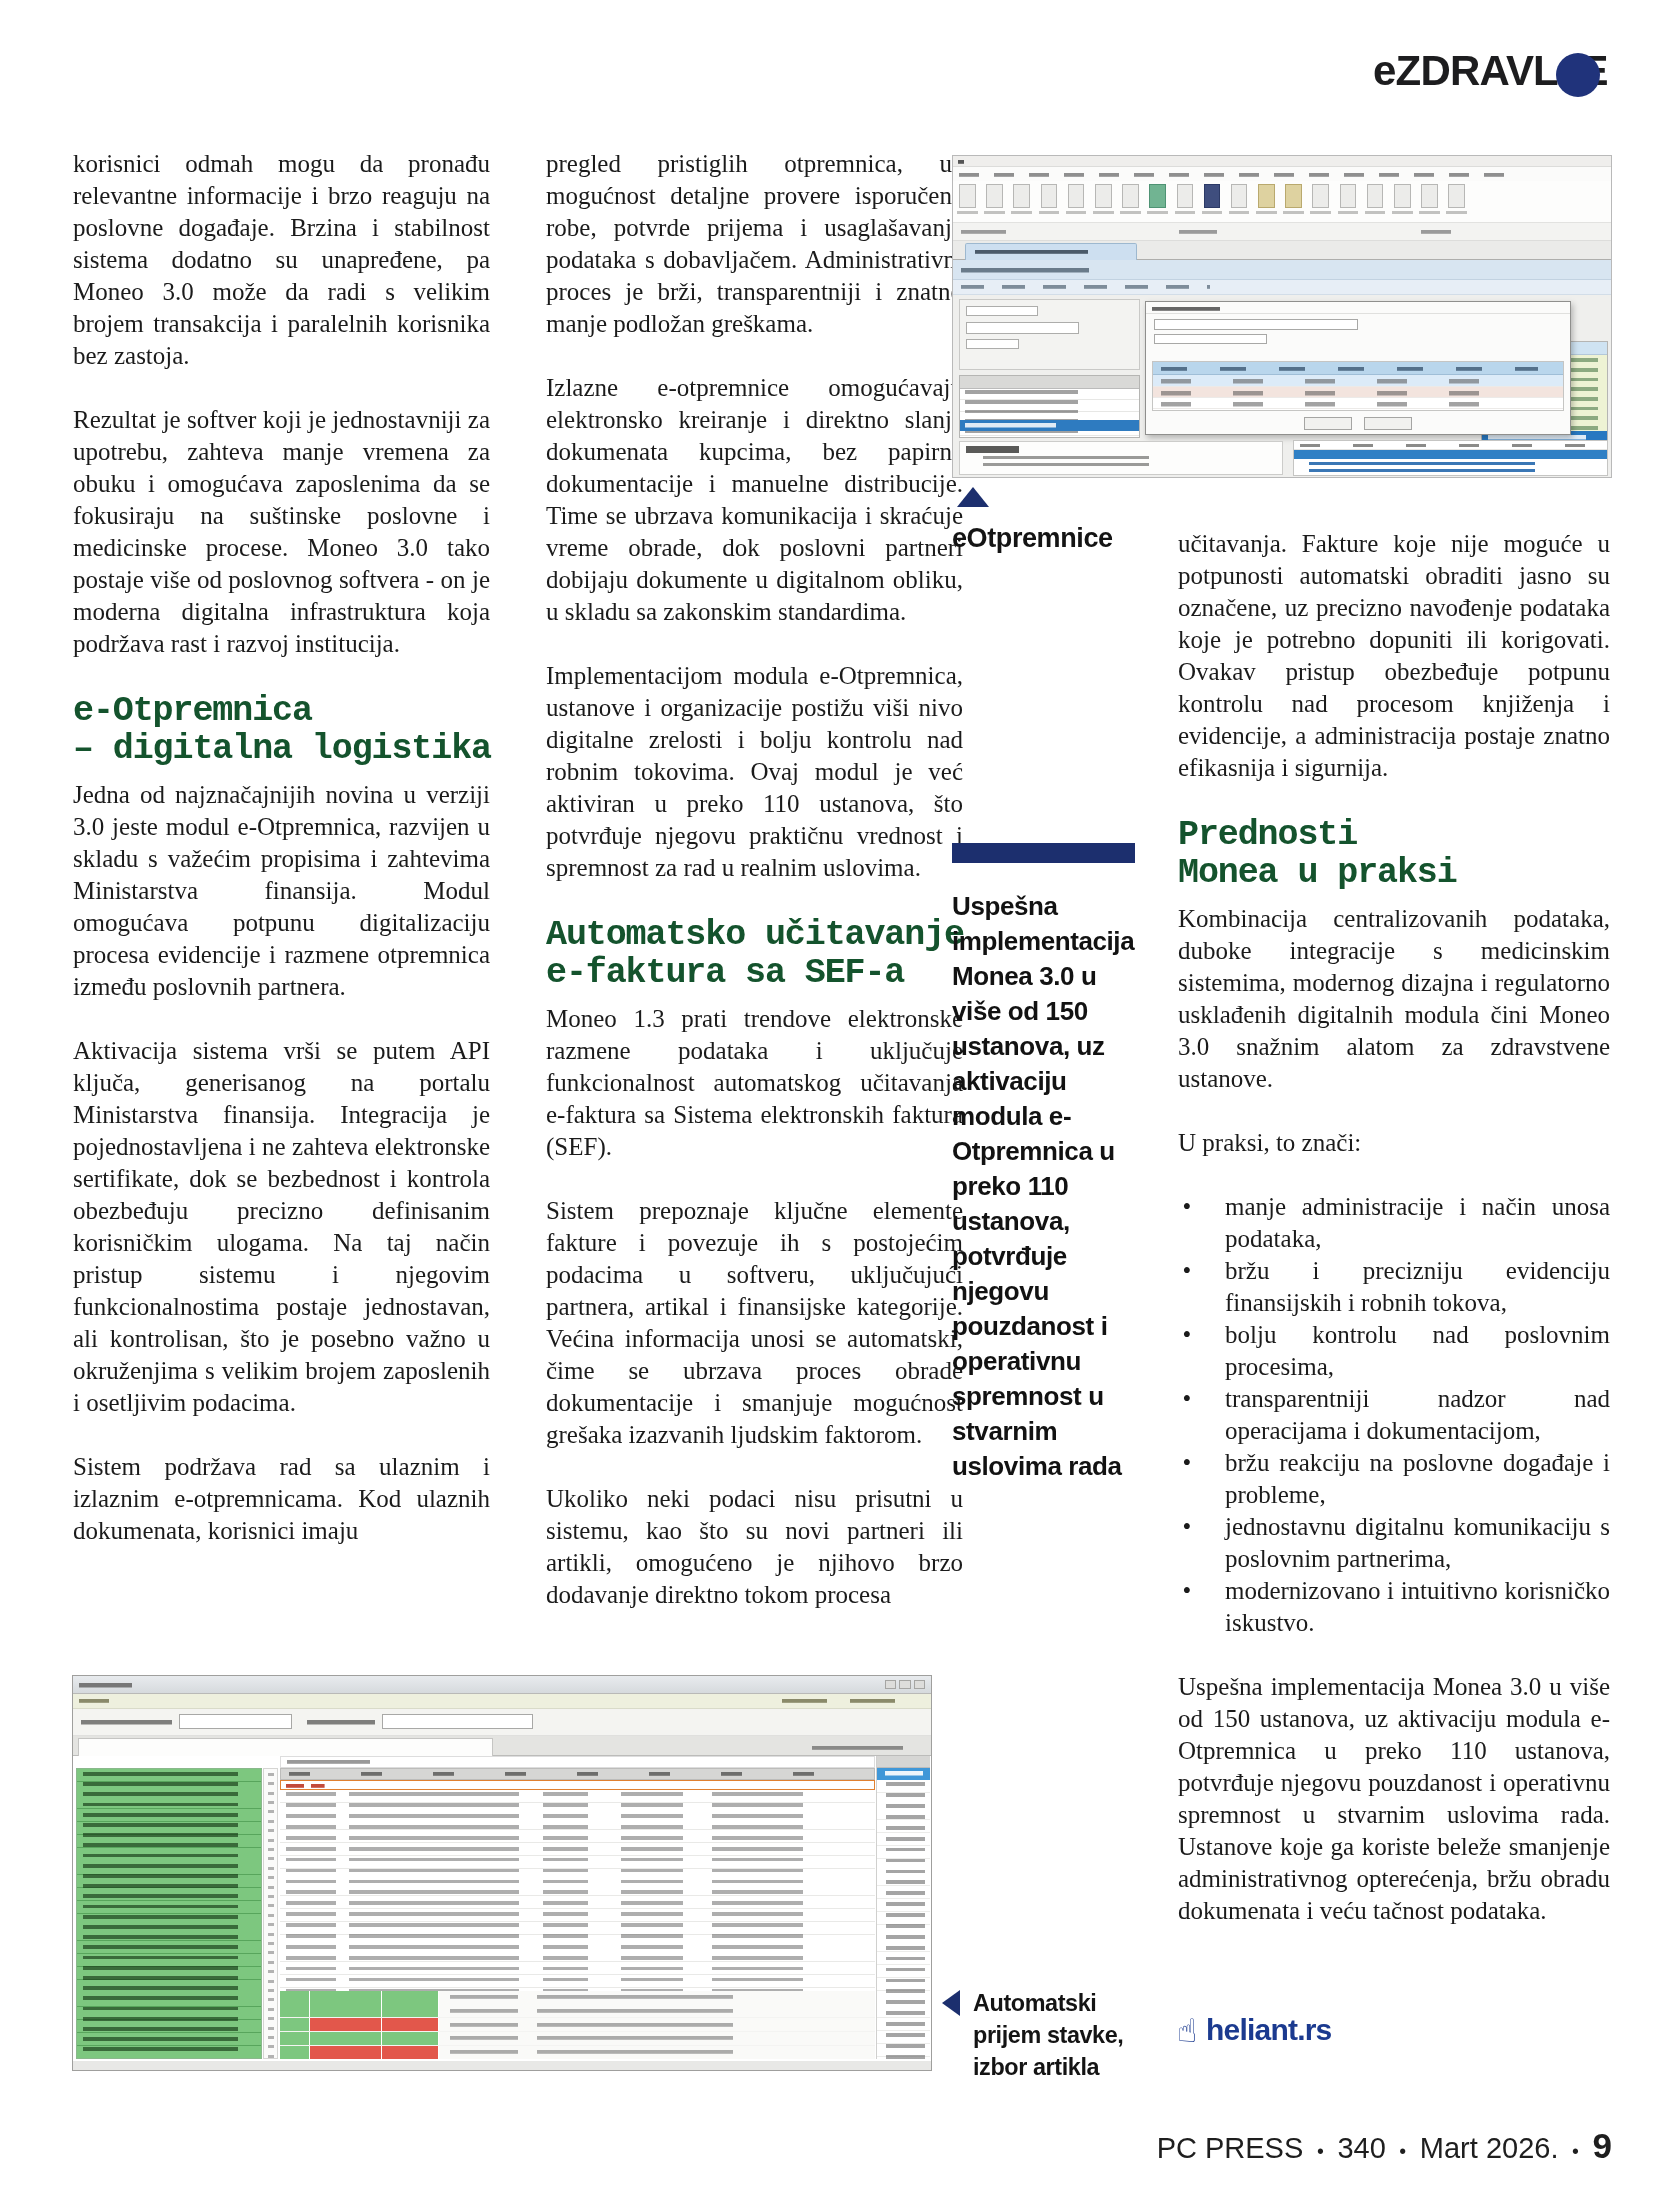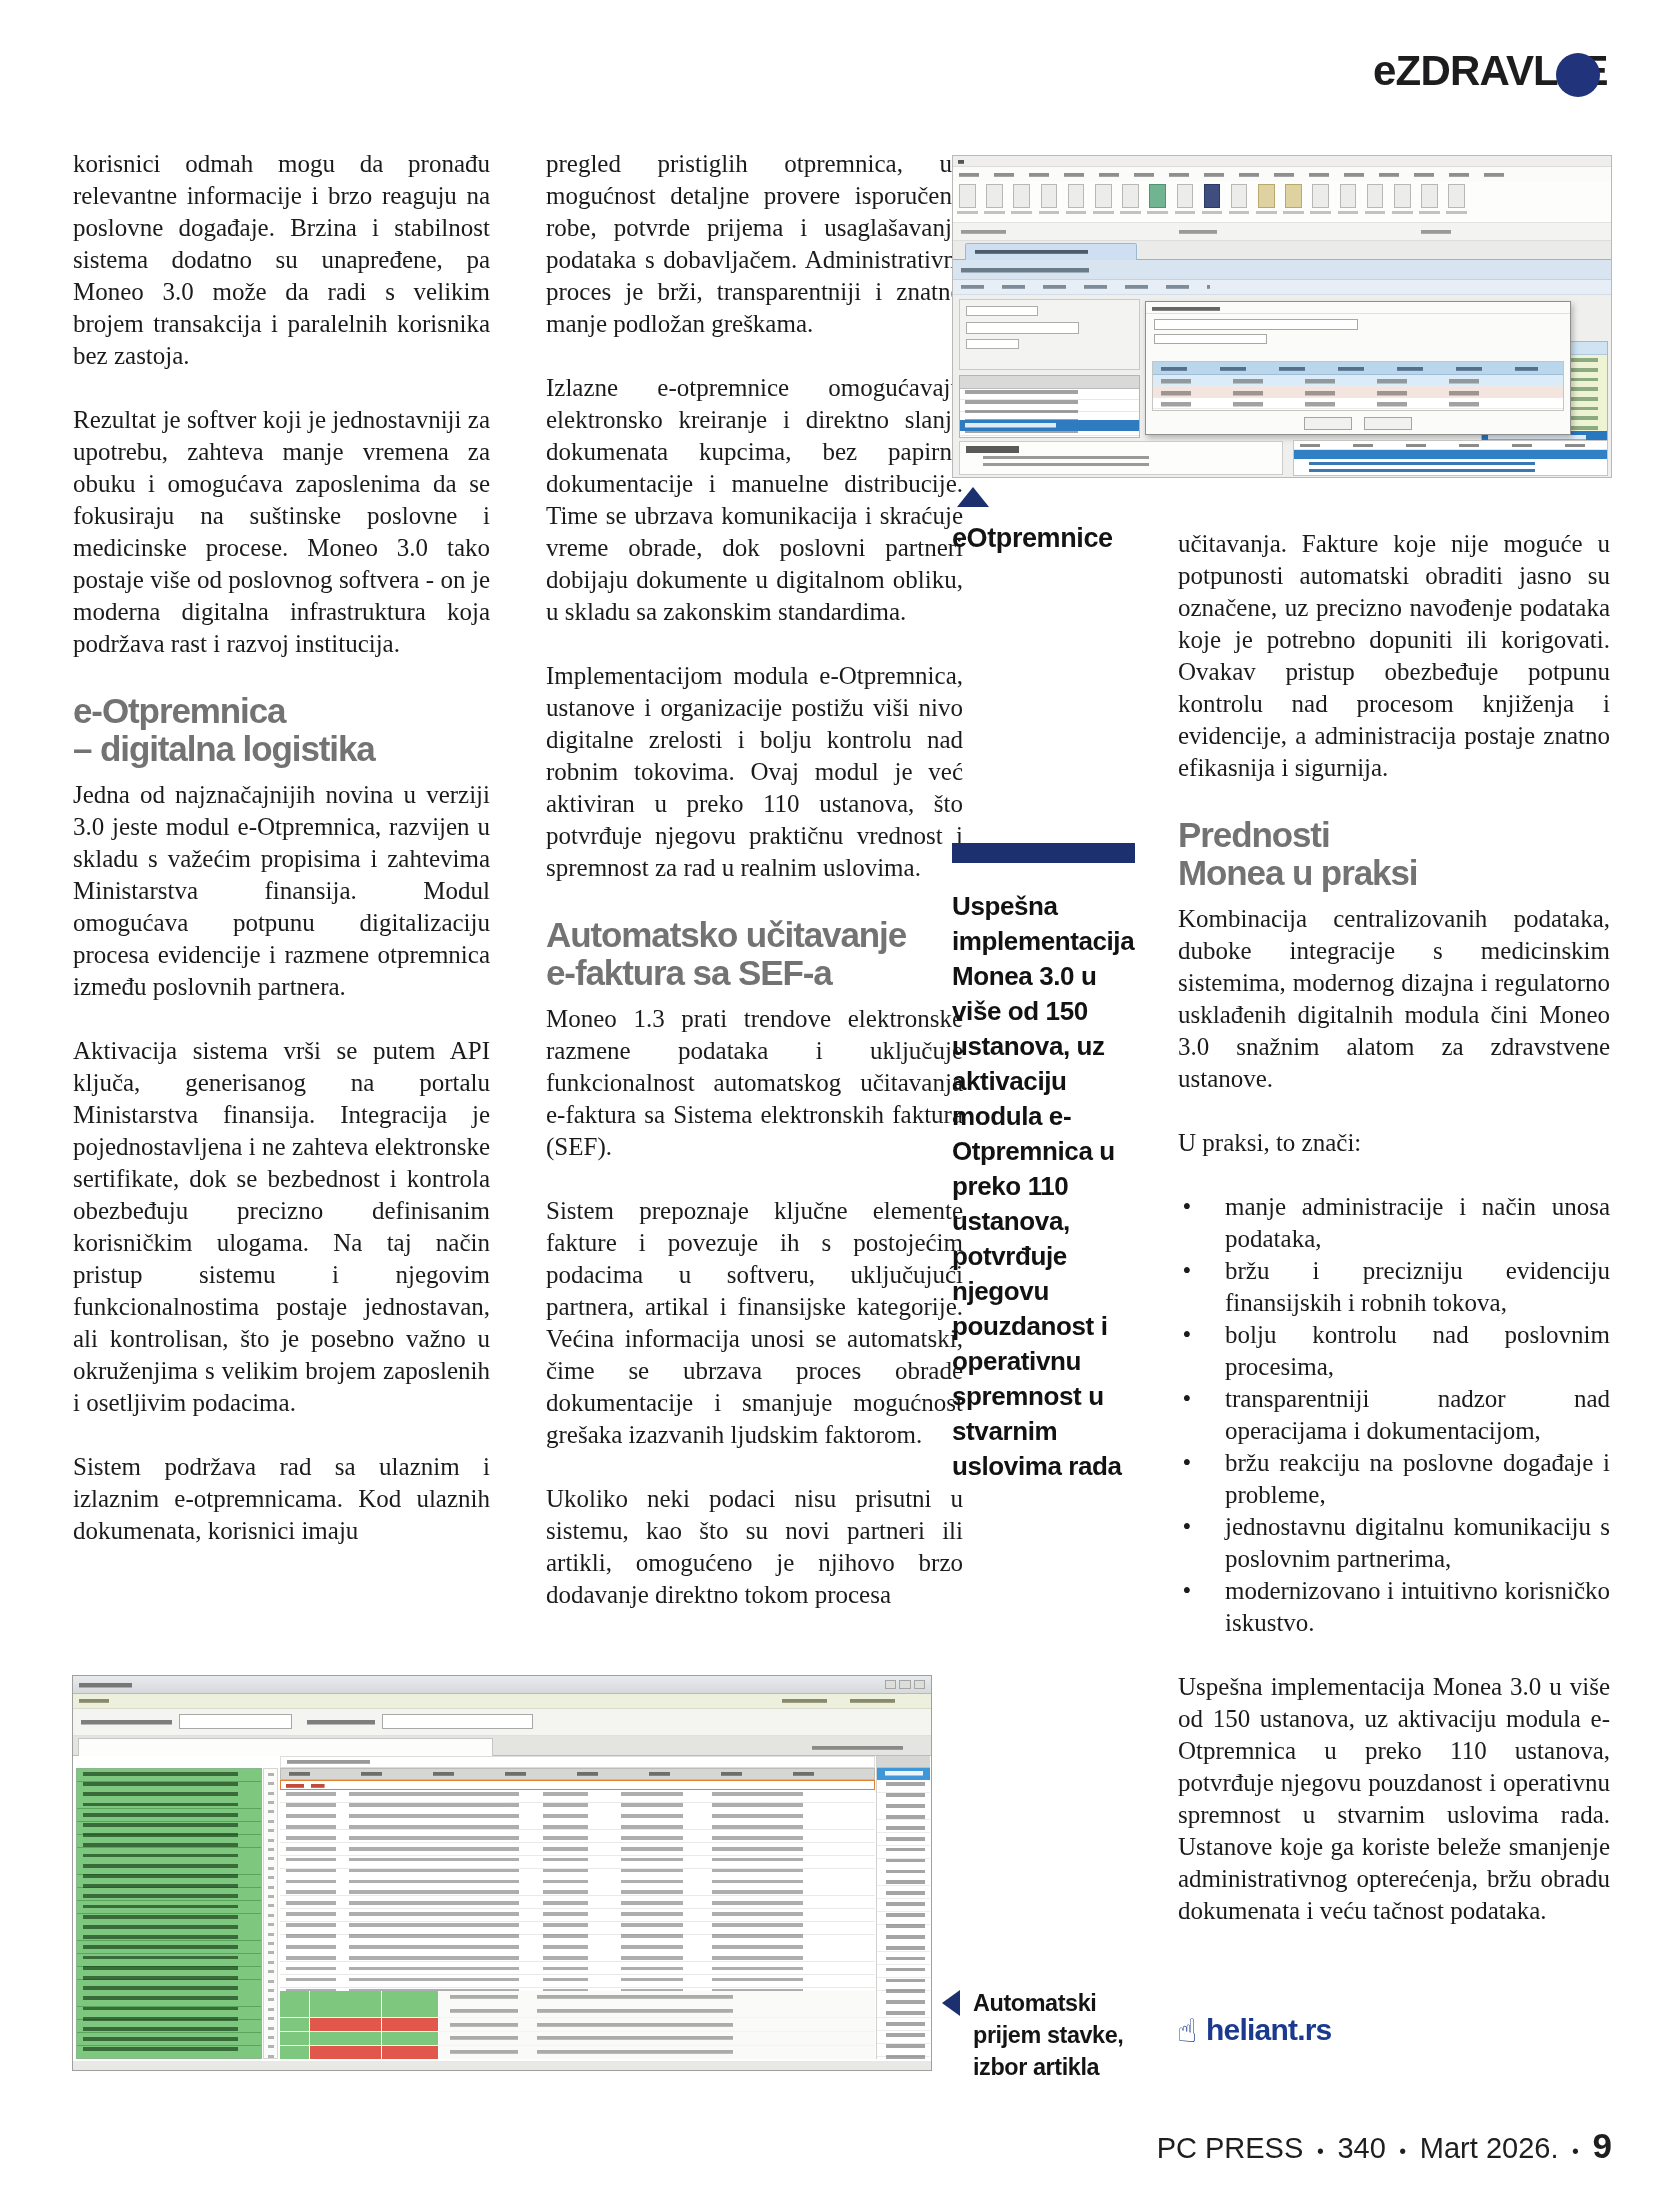--- a/index.html
+++ b/index.html
@@ -12,21 +12,21 @@
     font-weight:800;font-size:42px;letter-spacing:-0.8px;color:#1d1d1f;}
   .brand-dot{position:absolute;left:1556px;top:53px;width:44px;height:44px;border-radius:50%;background:#20337b;}
 
   
   .col{position:absolute;font-size:25px;line-height:32px;text-align:justify;}
   .col p{margin:0 0 32px 0;}
   .col p:last-child{margin-bottom:0;}
   #col1{left:73px;top:148px;width:417px;}
   #col2{left:513px;top:148px;width:417px;margin-left:33px;}
   #col3{left:1178px;top:528px;width:432px;}
-  .heading{font-family:Liberation Sans, sans-serif;font-weight:800;color:#737373;
+  .heading{font-family:Liberation Mono, monospace;font-weight:800;color:#14532d;
     font-size:35px;line-height:38px;letter-spacing:-1.1px;margin:4.5px 0 10.6px 0;}
   .h-line{display:block;white-space:nowrap;}
   ul.benefits{list-style:none;margin:0 0 32px 0;padding:0;}
   ul.benefits li{position:relative;padding-left:47px;margin:0;}
   ul.benefits li::before{content:"•";position:absolute;left:4.5px;top:0;}
 
   
   #pullquote{position:absolute;left:952px;top:843px;width:190px;}
   #pullquote .bar{width:183px;height:19.6px;background:#1c2f6e;margin-bottom:26px;}
   #pullquote .quote{font-family:"Liberation Sans",sans-serif;font-weight:700;font-size:26px;

